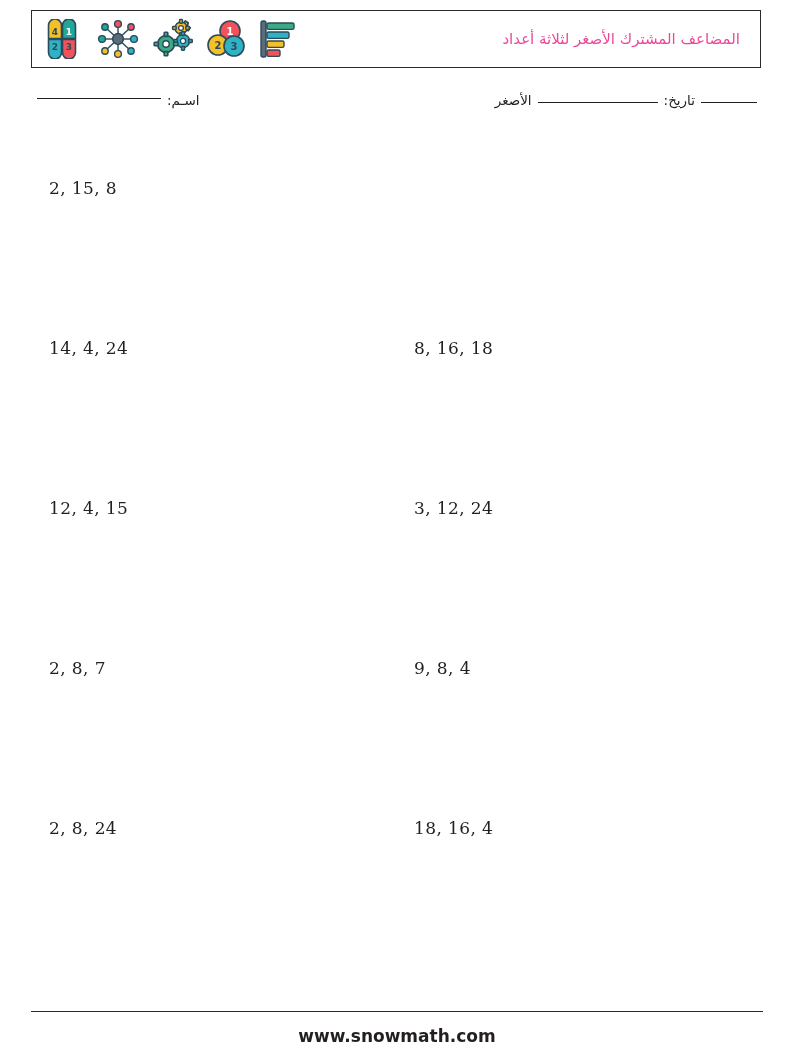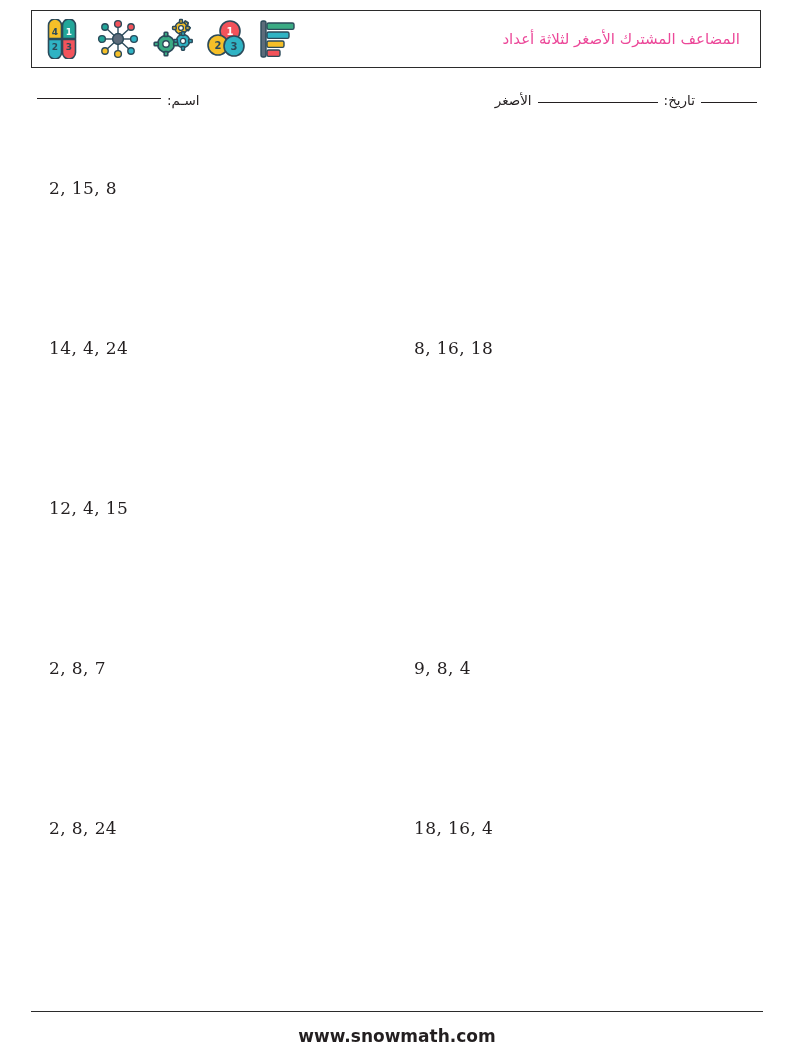--- a/index.html
+++ b/index.html
@@ -278,20 +278,23 @@
       </div>
       <div class="prob-cell right">
         <div class="prob-text">8, 16, 18</div>
       </div>
     </div>
 
     <div class="prob-row">
       <div class="prob-cell left">
         <div class="prob-text">12, 4, 15</div>
       </div>
+      <div class="prob-cell right">
+        <div class="prob-text">3, 12, 24</div>
+      </div>
     </div>
 
     <div class="prob-row">
       <div class="prob-cell left">
         <div class="prob-text">2, 8, 7</div>
       </div>
       <div class="prob-cell right">
         <div class="prob-text">9, 8, 4</div>
       </div>
     </div>

